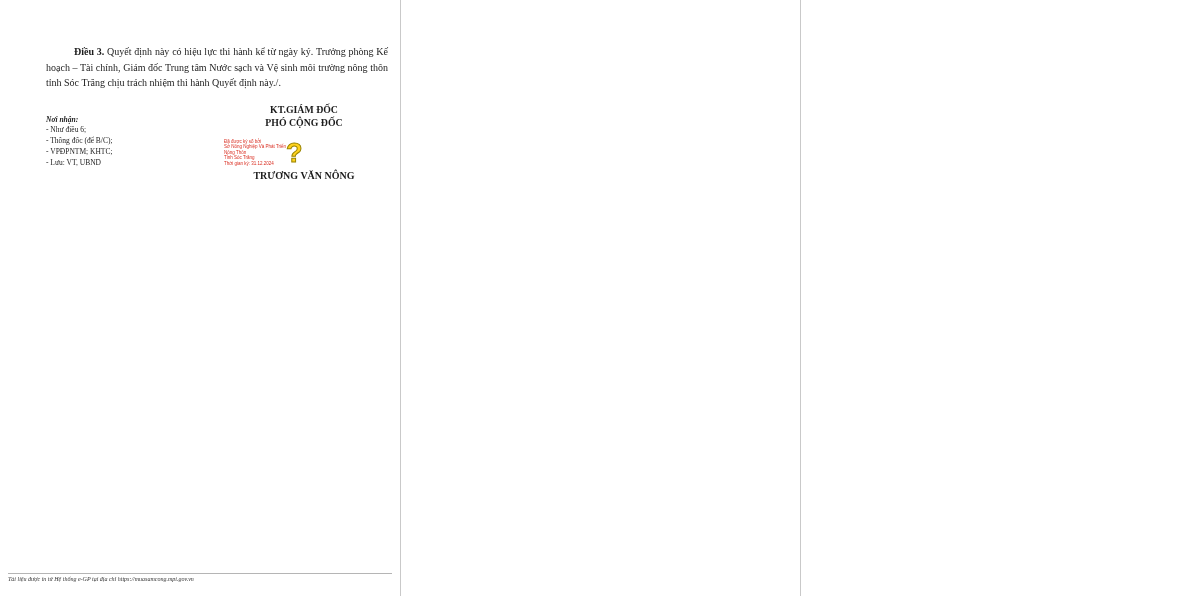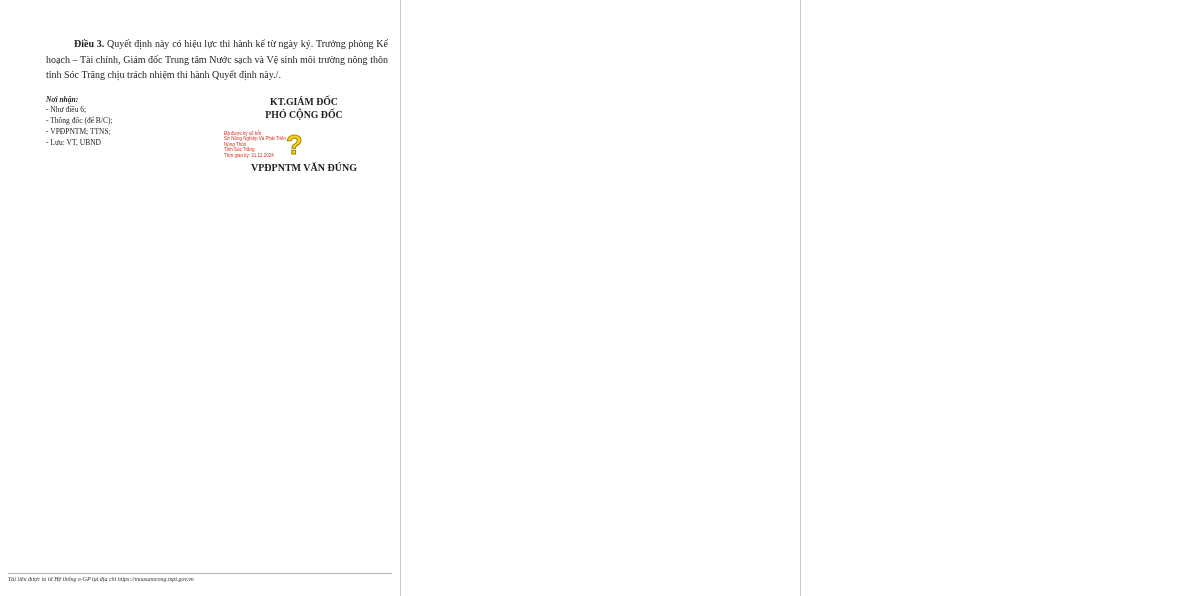--- a/index.html
+++ b/index.html
@@ -44,21 +44,21 @@
   table.bid th, table.bid td { border:1px solid #222; vertical-align:top; }
   table.bid th { font-size:7px; font-weight:bold; text-align:center; padding:2px 1px; line-height:1.25; }
   table.bid td { font-size:7px; text-align:left; padding:2px 2px; line-height:1.3; word-break:break-all; }
   table.bid td.name { word-break:normal; }
   td.tax { padding:0; }
   .tax-a { padding:2px 2px; border-bottom:1px solid #222; }
   .tax-b { padding:2px 2px; }
 
   
   .sig-wrap { position:relative; height:200px; margin-top:8px; }
-  .noi-nhan { position:absolute; left:0; top:4px; font-size:7.5px; line-height:1.45; }
+  .noi-nhan { position:absolute; left:0; top:16px; font-size:7.5px; line-height:1.45; }
   .noi-nhan .nn-label { font-weight:bold; font-style:italic; }
   .sig-block { position:absolute; left:168px; top:4px; width:180px; text-align:center; }
   .sig-title { font-weight:bold; font-size:9.8px; line-height:1.4; }
   .sig-name  { font-weight:bold; font-size:10px; margin-top:40px; }
   .stamp { position:absolute; left:178px; top:40px; width:104px; display:flex; align-items:flex-start; }
   .stamp-text { width:66px; font-size:4.5px; line-height:1.25; color:#d92b1e;
                 font-family:"Liberation Sans","DejaVu Sans",sans-serif; text-align:left; }
   .stamp-q { font-size:27px; font-weight:bold; color:#ffd21e; line-height:0.9;
              -webkit-text-stroke:1px #9a8400; margin-left:-4px; margin-top:2px;
              font-family:"Liberation Sans","DejaVu Sans",sans-serif; }
@@ -167,35 +167,35 @@
 
     <p class="par" style="margin-top:14px; text-indent:26px;"><b>Điều 2.</b><span> Tổ chức thực hiện</span></p>
     <p class="par" style="margin-top:2px; text-indent:26px;">Giao Giao Trung Tâm nước sạch và Vệ sinh môi trường nông thôn tỉnh Sóc Trăng (bên mời thầu)  căn cứ nội dung được phê duyệt tại Điều 1 Quyết định này, tiến hành tổ chức hoàn thiện hợp đồng.</p>
 
     <div class="footer">Tài liệu được in từ Hệ thống e-GP tại địa chỉ https://muasamcong.mpi.gov.vn</div>
   </div>
 
   <div class="psep" style="left:800px;"></div>
 
   <div class="page" id="page3">
-    <p class="par" style="margin-top:0; text-indent:28px; line-height:1.55;"><b>Điều 3.</b><span> Quyết định này có hiệu lực thi hành kể từ ngày ký. Trưởng phòng Kế hoạch – Tài chính, Giám đốc Trung tâm Nước sạch và Vệ sinh môi trường nông thôn tỉnh Sóc Trăng chịu trách nhiệm thi hành Quyết định này./.</span></p>
+    <p class="par" style="margin-top:8px; text-indent:28px; line-height:1.55;"><b>Điều 3.</b><span> Quyết định này có hiệu lực thi hành kể từ ngày ký. Trưởng phòng Kế hoạch – Tài chính, Giám đốc Trung tâm Nước sạch và Vệ sinh môi trường nông thôn tỉnh Sóc Trăng chịu trách nhiệm thi hành Quyết định này./.</span></p>
 
     <div class="sig-wrap">
       <div class="noi-nhan">
         <div class="nn-label">Nơi nhận:</div>
         <div>- Như điều 6;</div>
         <div>- Thông đốc (để B/C);</div>
-        <div>- VPĐPNTM; TTNS;</div>
+        <div>- VPĐPNTM; KHTC;</div>
         <div>- Lưu: VT, UBND</div>
       </div>
 
       <div class="sig-block">
         <div class="sig-title">KT.GIÁM ĐỐC</div>
         <div class="sig-title">PHÓ CỘNG ĐỐC</div>
-        <div class="sig-name">VPĐPNTM VĂN ĐÚNG</div>
+        <div class="sig-name">TRƯƠNG VĂN NÔNG</div>
       </div>
 
       <div class="stamp">
         <div class="stamp-text">
           <div>Đã được ký số bởi</div>
           <div>Sở Nông Nghiệp Và Phát Triển Nông Thôn</div>
           <div>Tỉnh Sóc Trăng</div>
           <div>Thời gian ký: 31.12.2024</div>
         </div>
         <div class="stamp-q">?</div>

